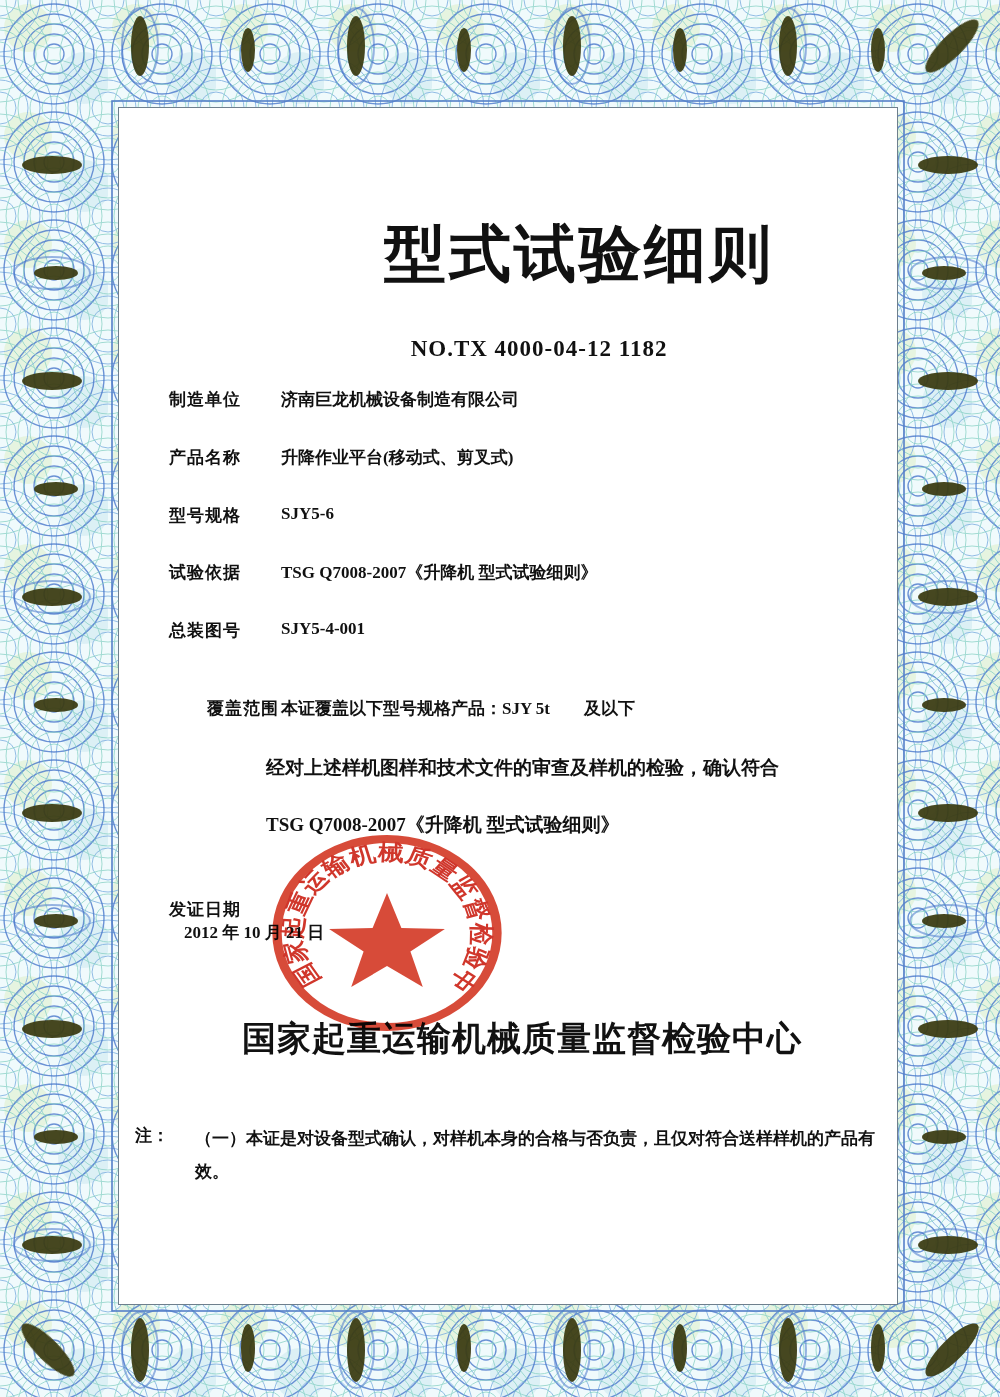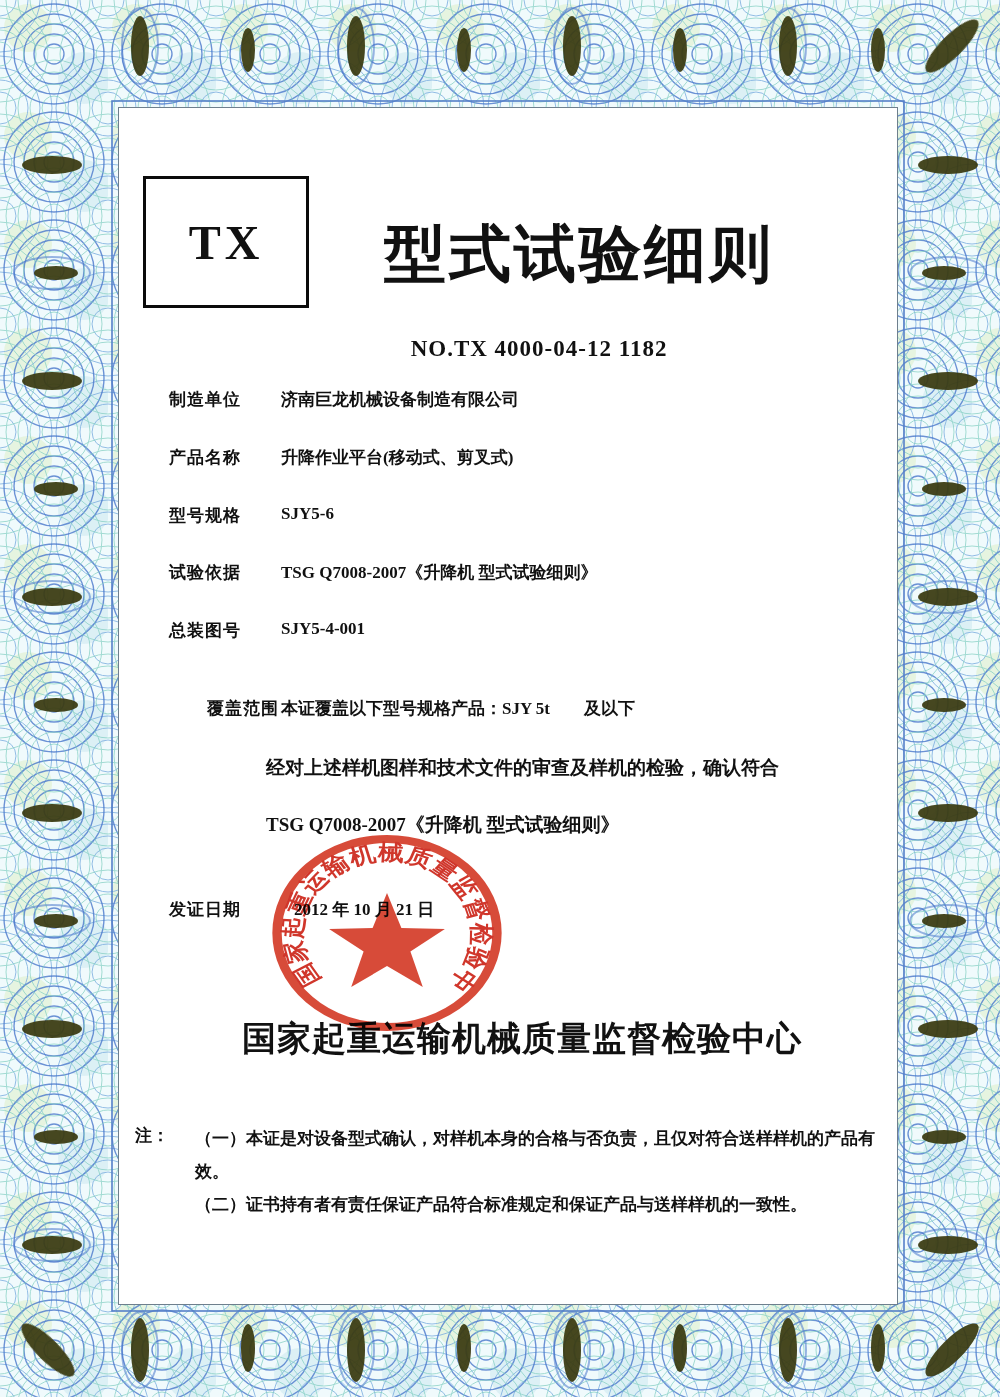--- a/index.html
+++ b/index.html
@@ -26,21 +26,21 @@
     font-size:62px;font-weight:700;letter-spacing:3px;white-space:nowrap;
   }
   .cert-no{
     position:absolute;left:80px;top:228px;width:680px;text-align:center;
     font-size:23px;font-weight:700;letter-spacing:1px;
   }
   .field-row{position:absolute;left:50px;display:flex;font-size:17px;font-weight:700;white-space:nowrap;}
   .field-row .lbl{width:110px;letter-spacing:1px;}
   .field-row .val{margin-left:2px;}
   .cov-cont{position:absolute;left:147px;font-size:19px;font-weight:700;white-space:nowrap;}
-  .issue-row{z-index:2;}
+  .issue-row{z-index:2;flex-direction:column;}
   .authority{
     position:absolute;left:0;top:908px;width:780px;text-align:center;text-indent:26px;
     font-size:34px;font-weight:700;letter-spacing:1px;z-index:2;
   }
   .notes{position:absolute;left:16px;top:1014px;width:748px;display:flex;z-index:2;}
   .notes .note-label{font-size:17px;font-weight:700;width:60px;padding-top:2px;}
   .notes .note-items{font-size:17px;font-weight:700;line-height:33px;width:688px;}
   .seal-svg{position:absolute;left:138px;top:715px;z-index:3;mix-blend-mode:multiply;opacity:.92;}
   .seal-ring-text{font-family:"Liberation Serif","DejaVu Serif",serif;font-weight:700;}
 </style>
@@ -170,23 +170,20 @@
       <ellipse cx="948" cy="813" rx="30" ry="9"></ellipse>
         <ellipse cx="944" cy="921" rx="22" ry="7"></ellipse>
       <ellipse cx="948" cy="1029" rx="30" ry="9"></ellipse>
         <ellipse cx="944" cy="1137" rx="22" ry="7"></ellipse>
       <ellipse cx="948" cy="1245" rx="30" ry="9"></ellipse>
     </g>
   </svg>
 
   <div class="page">
 
-    <div class="tx-box">
-      <span>TX</span>
-    </div>
 
     <div class="title-line2">型式试验细则</div>
     <div class="cert-no">NO.TX 4000-04-12 1182</div>
 
     <div class="field-row" style="top:280px;">
       <span class="lbl">制造单位</span>
       <span class="val">济南巨龙机械设备制造有限公司</span>
     </div>
     <div class="field-row" style="top:338px;">
       <span class="lbl">产品名称</span>
@@ -227,18 +224,17 @@
         </text>
       </g>
     </svg>
 
     <div class="authority">国家起重运输机械质量监督检验中心</div>
 
     <div class="notes">
       <div class="note-label">注：</div>
       <div class="note-items">
         <div>（一）本证是对设备型式确认，对样机本身的合格与否负责，且仅对符合送样样机的产品有效。</div>
-        <div>（二）证书持有者有责任保证产品符合标准规定和保证产品与送样样机的一致性。</div>
       </div>
     </div>
 
   </div>
 </div>
 
 </body></html>

